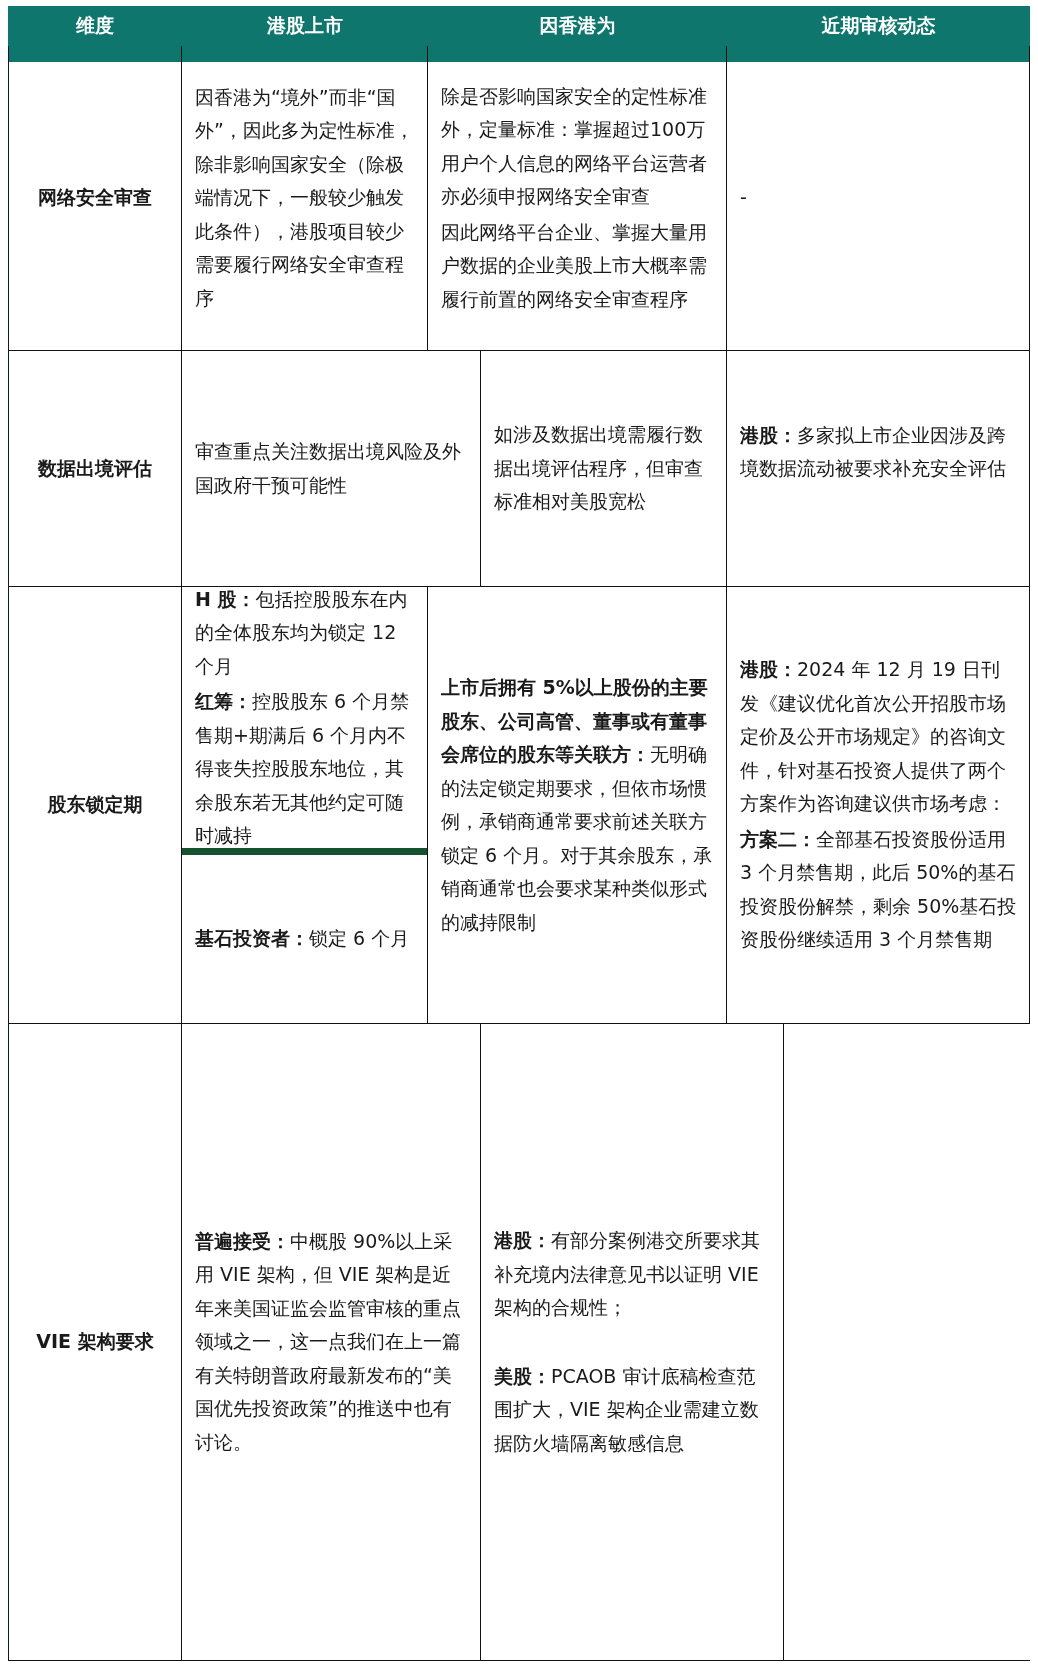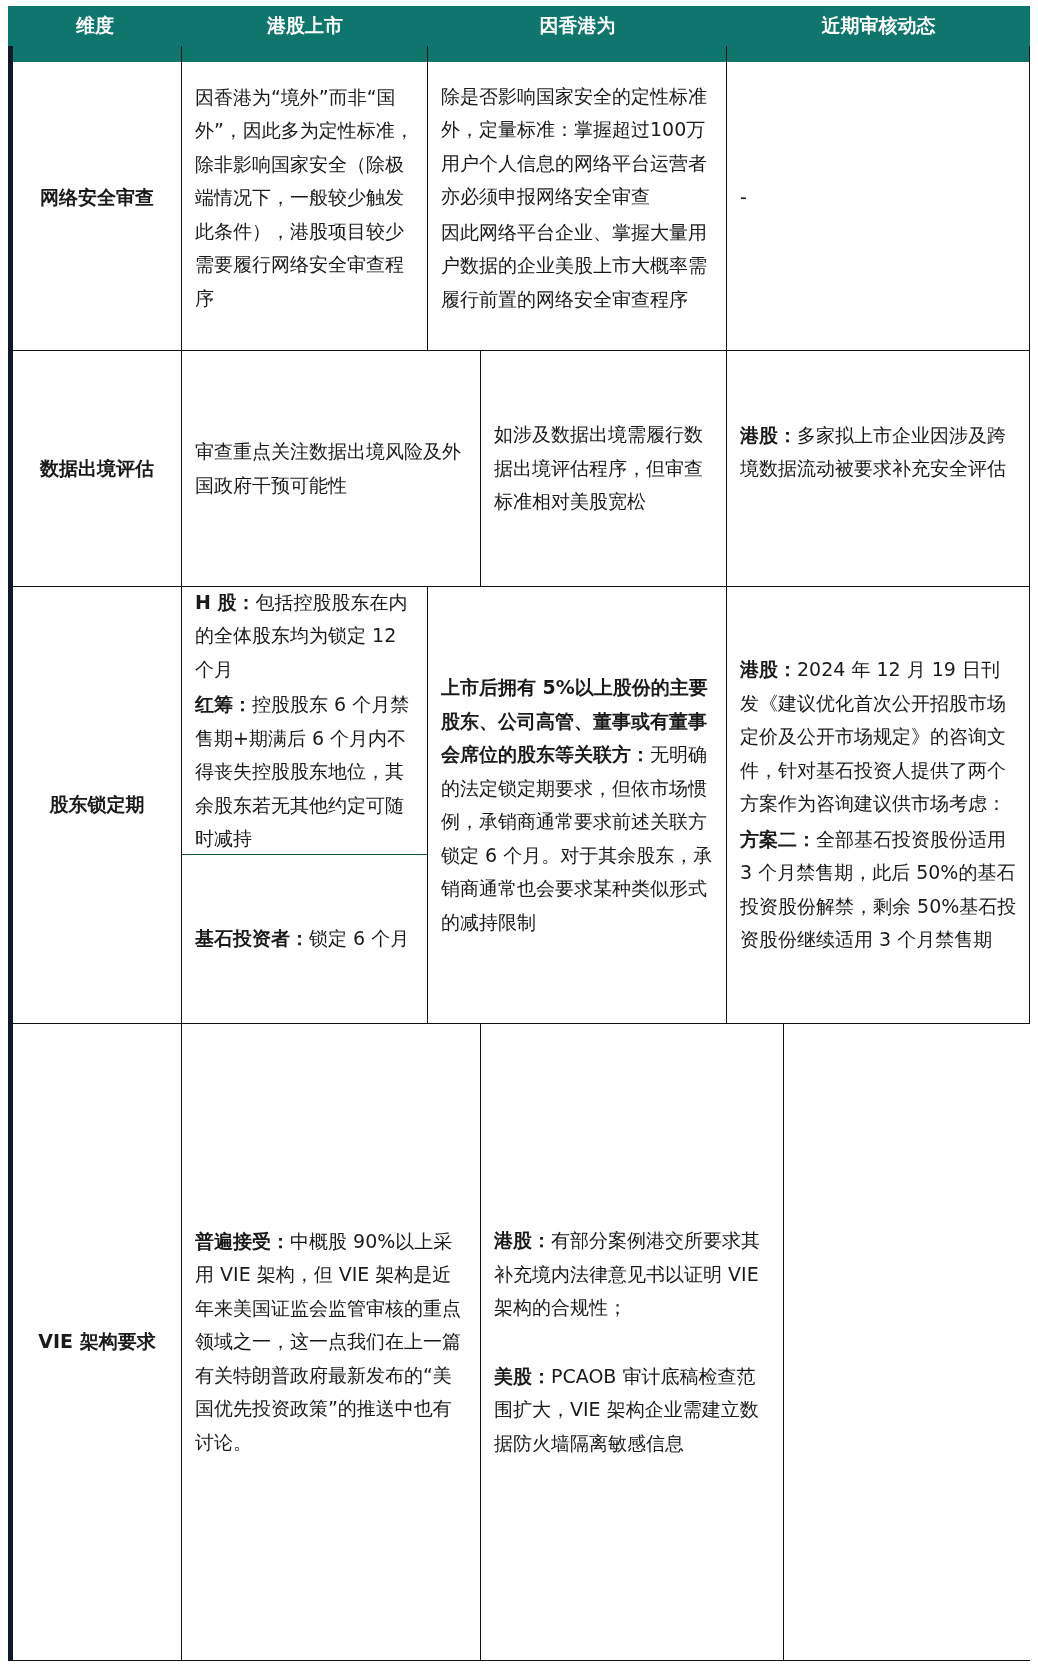--- a/index.html
+++ b/index.html
@@ -4,21 +4,21 @@
 <style>
   html, body { margin:0; padding:0; background:#ffffff; }
   body { width:1038px; height:1666px; overflow:hidden; position:relative;
          font-family:"DejaVu Sans","Liberation Sans",sans-serif; color:#1a1a1a; }
   .tbl { position:absolute; left:8px; top:6px; width:1022px; }
   .hdr { position:absolute; left:0; top:0; width:1022px; height:56px; background:#0f766e; display:flex; }
   .hdr div { color:#fff; font-weight:bold; font-size:19px; display:flex; align-items:center; justify-content:center; height:40px; }
   .c1 { width:174px; } .c2 { width:246px; } .c3 { width:299px; } .c4 { width:303px; }
   .row { position:absolute; left:0; width:1022px; border-bottom:1.5px solid #111; display:flex; box-sizing:border-box; }
   .cell { box-sizing:border-box; border-right:1px solid #111; display:flex; flex-direction:column; justify-content:center; padding:0 10px 0 12px; font-size:19px; line-height:33.5px; }
-  .cell:first-child { border-left:5px solid #0f172a; align-items:center; font-weight:bold; padding:10px;text-align:center; }
+  .cell:first-child { border-left:1px solid #0f172a; align-items:center; font-weight:bold; padding:10px;text-align:center; }
   .cell:last-child { border-right:1px solid #111; }
   .b { font-weight:bold; }
   .sub { box-sizing:border-box; display:flex; flex-direction:column; justify-content:center; padding:0 10px 0 12px; }
   .gap { height:33px; }
   p { margin:1px; }
 </style>
 </head>
 <body>
 
 <div class="tbl">
@@ -53,21 +53,21 @@
       </div>
     <div class="cell c4">
       <p><span class="b">港股：</span><span>多家拟上市企业因涉及跨境数据流动被要求补充安全评估</span></p>
       <div class="gap"></div>
     </div>
   </div>
 
   <div class="row" style="top:581px;height:437px;">
     <div class="cell c1">股东锁定期</div>
     <div class="cell c2" style="padding:0;justify-content:flex-start;">
-      <div class="sub" style="height:268px;border-bottom:1px solid #14532d;">
+      <div class="sub" style="height:268px;border-bottom:7px solid #14532d;">
         <p><span class="b">H 股：</span><span>包括控股股东在内的全体股东均为锁定 12 个月</span></p>
         <p><span class="b">红筹：</span><span>控股股东 6 个月禁售期+期满后 6 个月内不得丧失控股股东地位，其余股东若无其他约定可随时减持</span></p>
       </div>
       <div class="sub" style="flex:1;">
         <p><span class="b">基石投资者：</span><span>锁定 6 个月</span></p>
       </div>
     </div>
     <div class="cell c3">
       <p><span class="b">上市后拥有 5%以上股份的主要股东、公司高管、董事或有董事会席位的股东等关联方：</span><span>无明确的法定锁定期要求，但依市场惯例，承销商通常要求前述关联方锁定 6 个月。对于其余股东，承销商通常也会要求某种类似形式的减持限制</span></p>
     </div>

